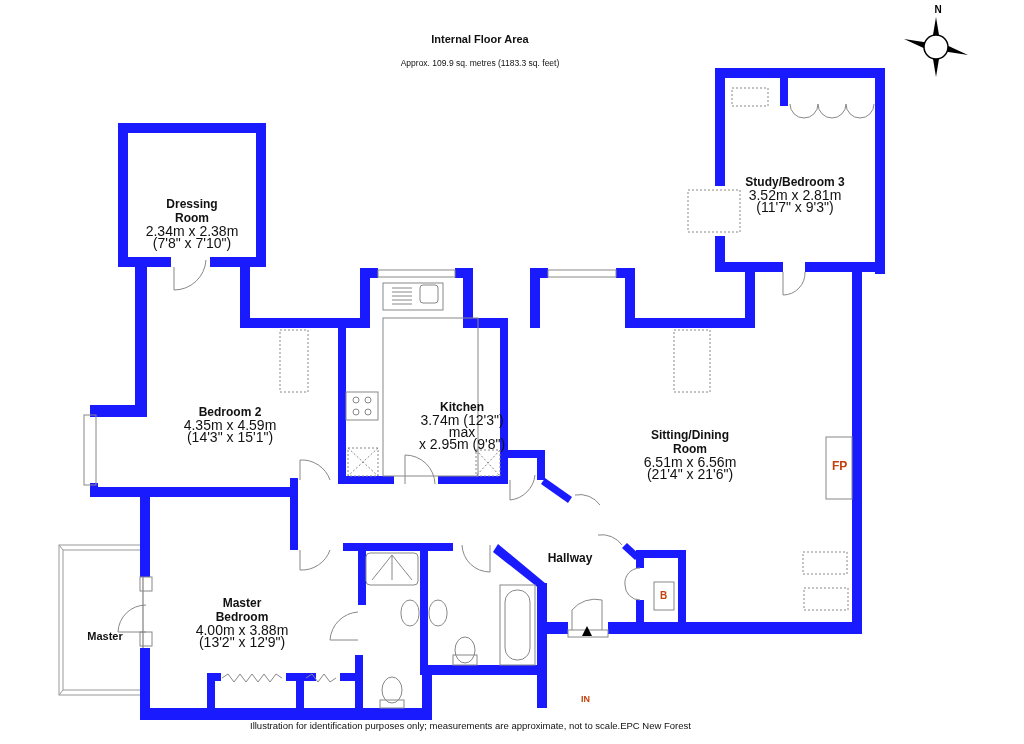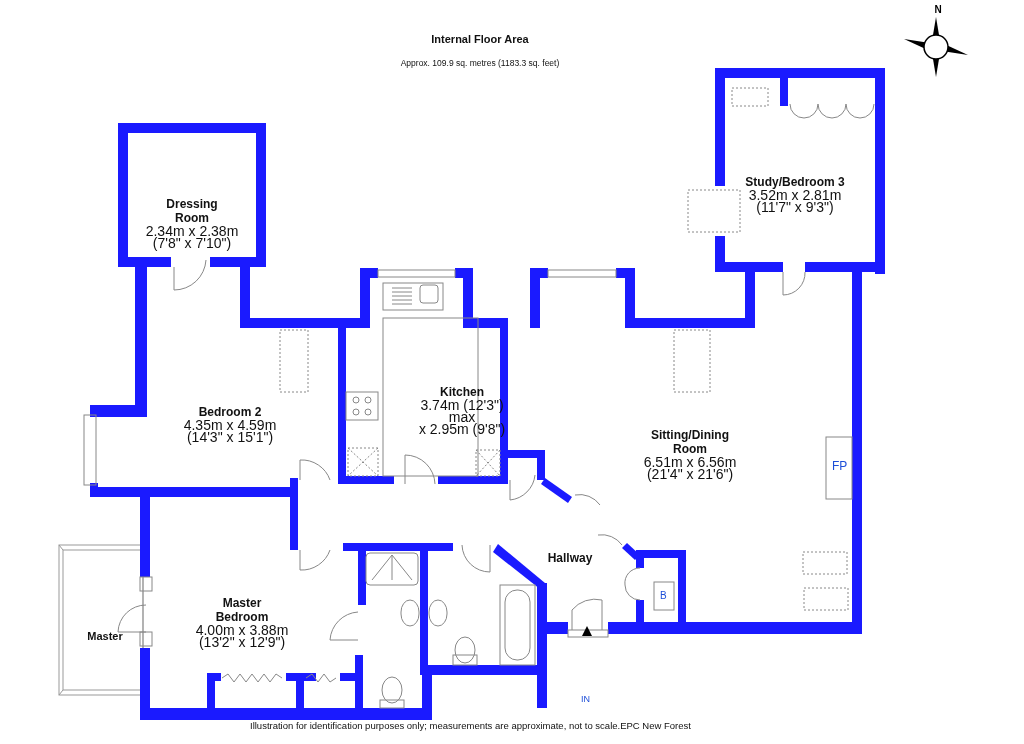--- a/index.html
+++ b/index.html
@@ -5,21 +5,21 @@
   html, body { margin: 0; padding: 0; background: #ffffff; }
   body { width: 1024px; height: 744px; position: relative; overflow: hidden; font-family: "Liberation Sans", sans-serif; }
   .header { position: absolute; left: 360px; top: 32px; width: 240px; text-align: center; color: #111; }
   .header .title { font-weight: bold; font-size: 11px; line-height: 15px; }
   .header .sub { font-size: 8.5px; line-height: 11px; margin-top: 11px; }
   .footer { position: absolute; left: 250px; top: 720px; width: 540px; font-size: 9.5px; line-height: 11px; color: #111; }
   svg.plan { position: absolute; left: 0; top: 0; }
   .room-label { position: absolute; text-align: center; color: #111; margin-top: 20px; }
   .room-label .name { font-weight: bold; font-size: 12px; line-height: 14px; }
   .room-label .dim { font-size: 14px; line-height: 12px; }
-  .tag { position: absolute; font-weight: normal; color: #1d4ed8; }
+  .tag { position: absolute; font-weight: bold; color: #c2410c; }
 </style>
 </head>
 <body>
 
 <div class="header">
   <div class="title">Internal Floor Area</div>
   <div class="sub">Approx. 109.9 sq. metres (1183.3 sq. feet)</div>
 </div>
 
 <svg class="plan" width="1024" height="744" viewBox="0 0 1024 744">
@@ -214,21 +214,21 @@
   <div class="dim">3.52m x 2.81m</div>
   <div class="dim">(11'7" x 9'3")</div>
 </div>
 
 <div class="room-label" style="left:180px;top:385px;width:100px;">
   <div class="name">Bedroom 2</div>
   <div class="dim">4.35m x 4.59m</div>
   <div class="dim">(14'3" x 15'1")</div>
 </div>
 
-<div class="room-label" style="left:380px;top:365px;width:100px;padding-left:32px;">
+<div class="room-label" style="left:380px;top:380px;width:100px;padding-left:32px;">
   <div class="name">Kitchen</div>
   <div class="dim">3.74m (12'3") max</div>
   <div class="dim">x 2.95m (9'8")</div>
 </div>
 
 <div class="room-label" style="left:640px;top:408px;width:100px;">
   <div class="name">Sitting/Dining</div>
   <div class="name">Room</div>
   <div class="dim">6.51m x 6.56m</div>
   <div class="dim">(21'4" x 21'6")</div>

